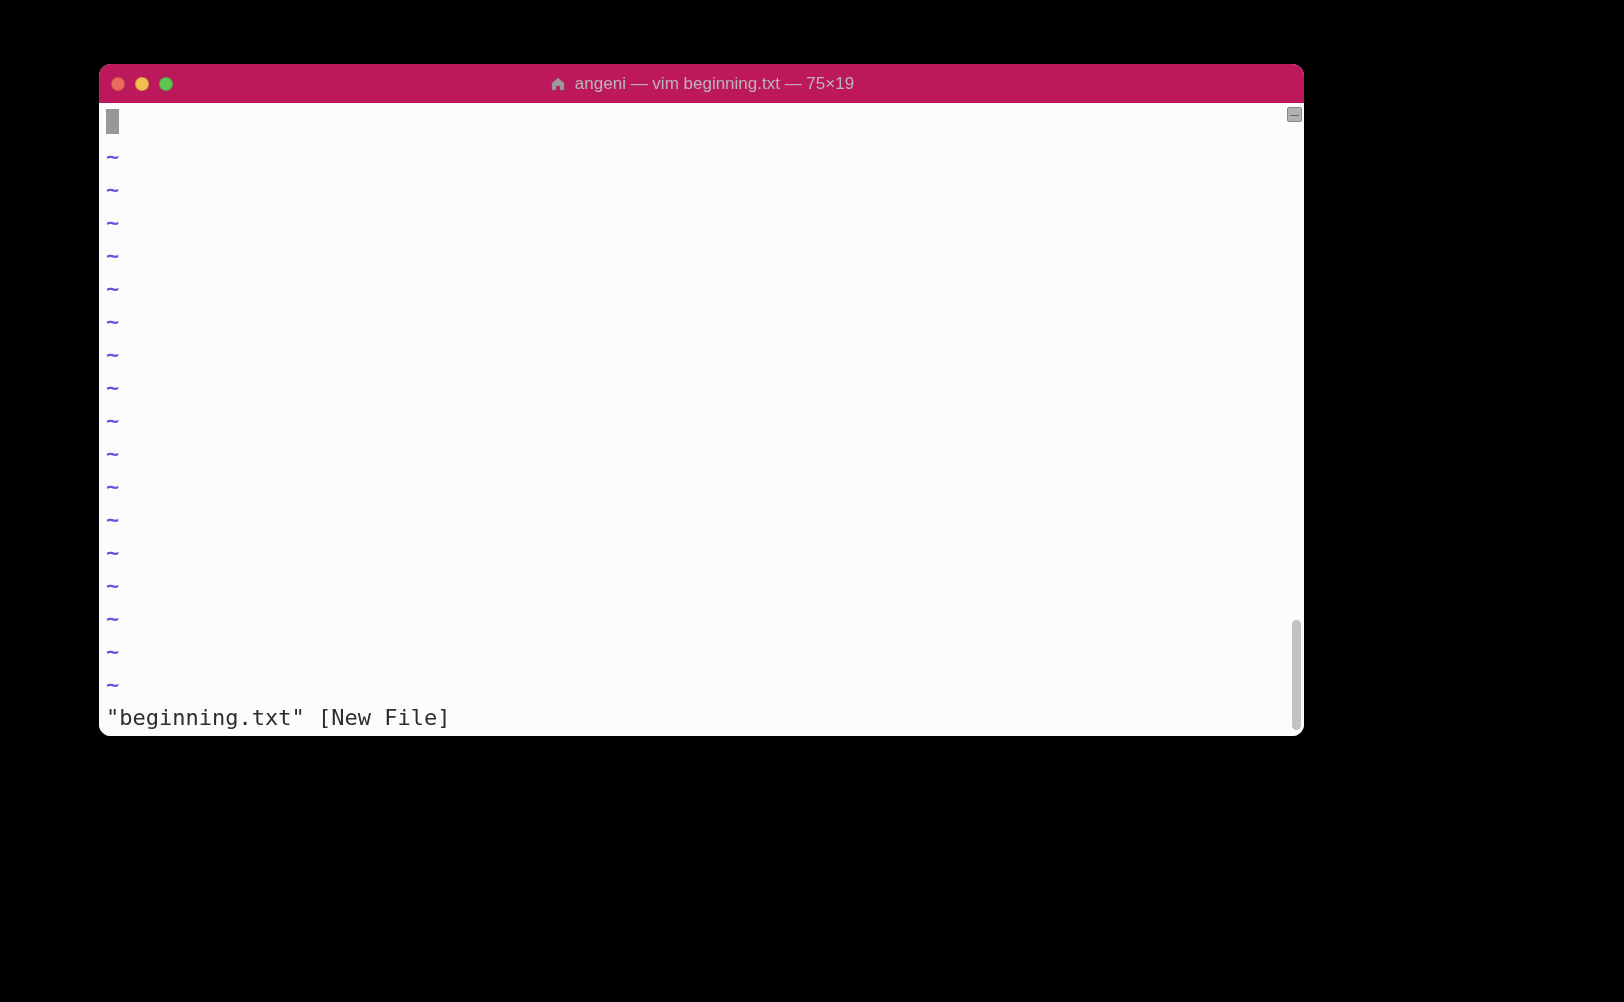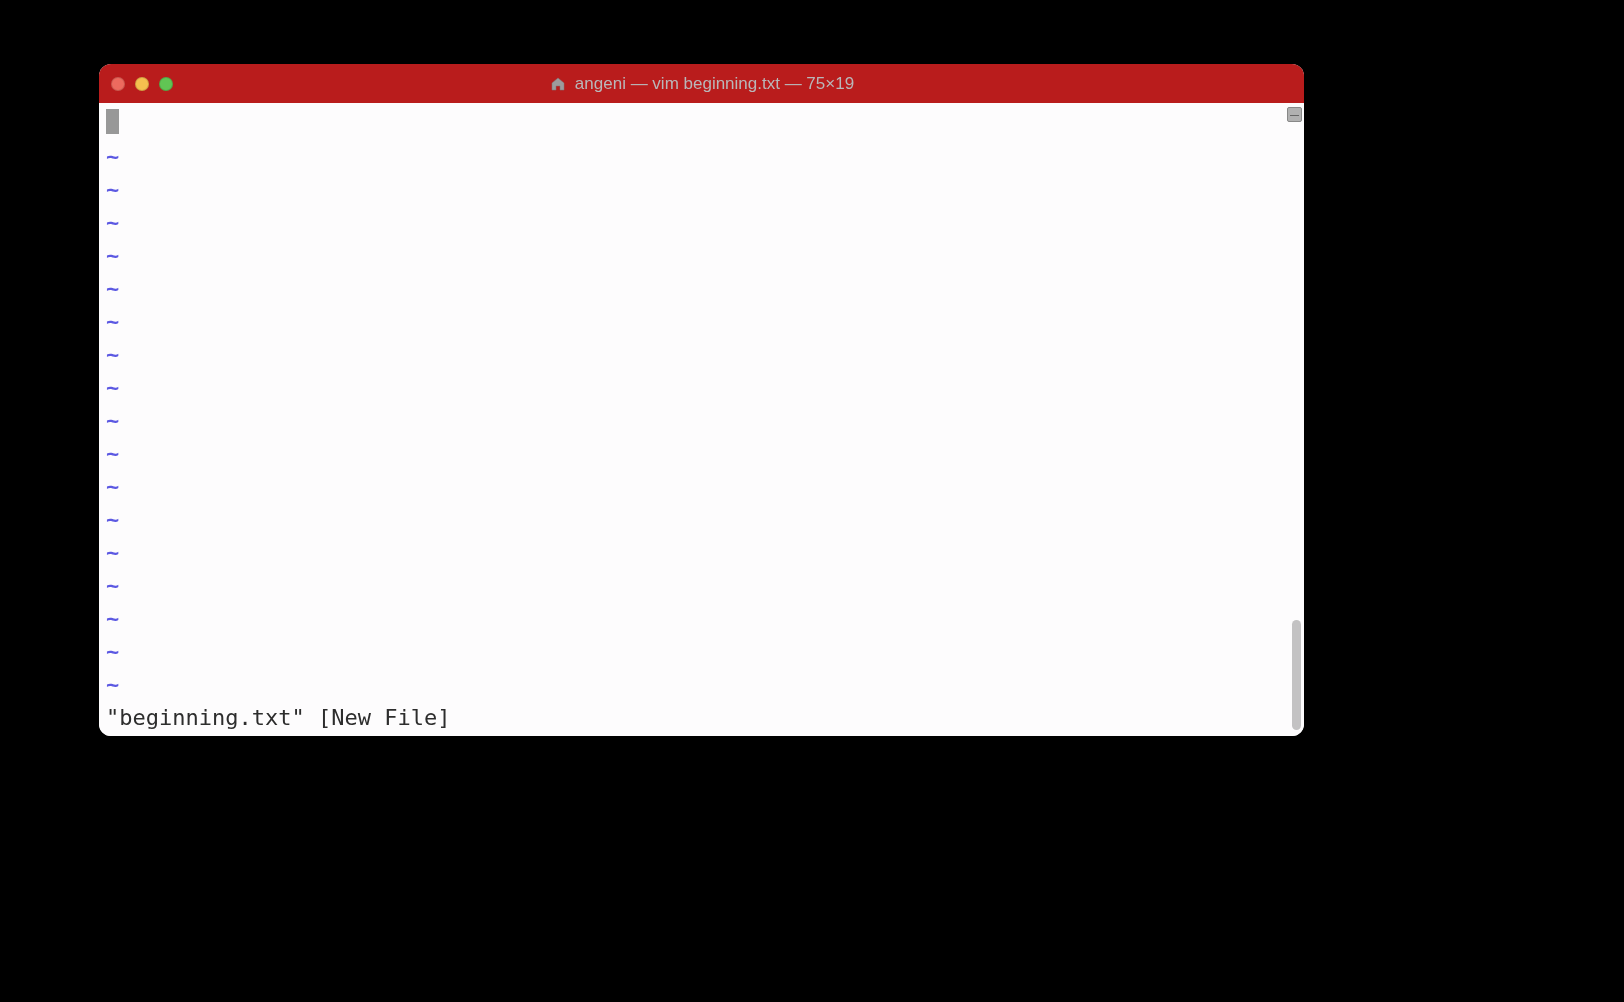--- a/index.html
+++ b/index.html
@@ -25,21 +25,21 @@
       background: #fdfcfd;
       border-radius: 12px;
       overflow: hidden;
       box-shadow: 0 20px 60px rgba(0,0,0,0.5);
       display: flex;
       flex-direction: column;
     }
     
     .titlebar {
       height: 39px;
-      background: #b91c1c;
+      background: #be185d;
       display: flex;
       align-items: center;
       padding: 0 12px;
       position: relative;
       flex-shrink: 0;
     }
     
     .traffic-lights {
       display: flex;
       gap: 10px;

